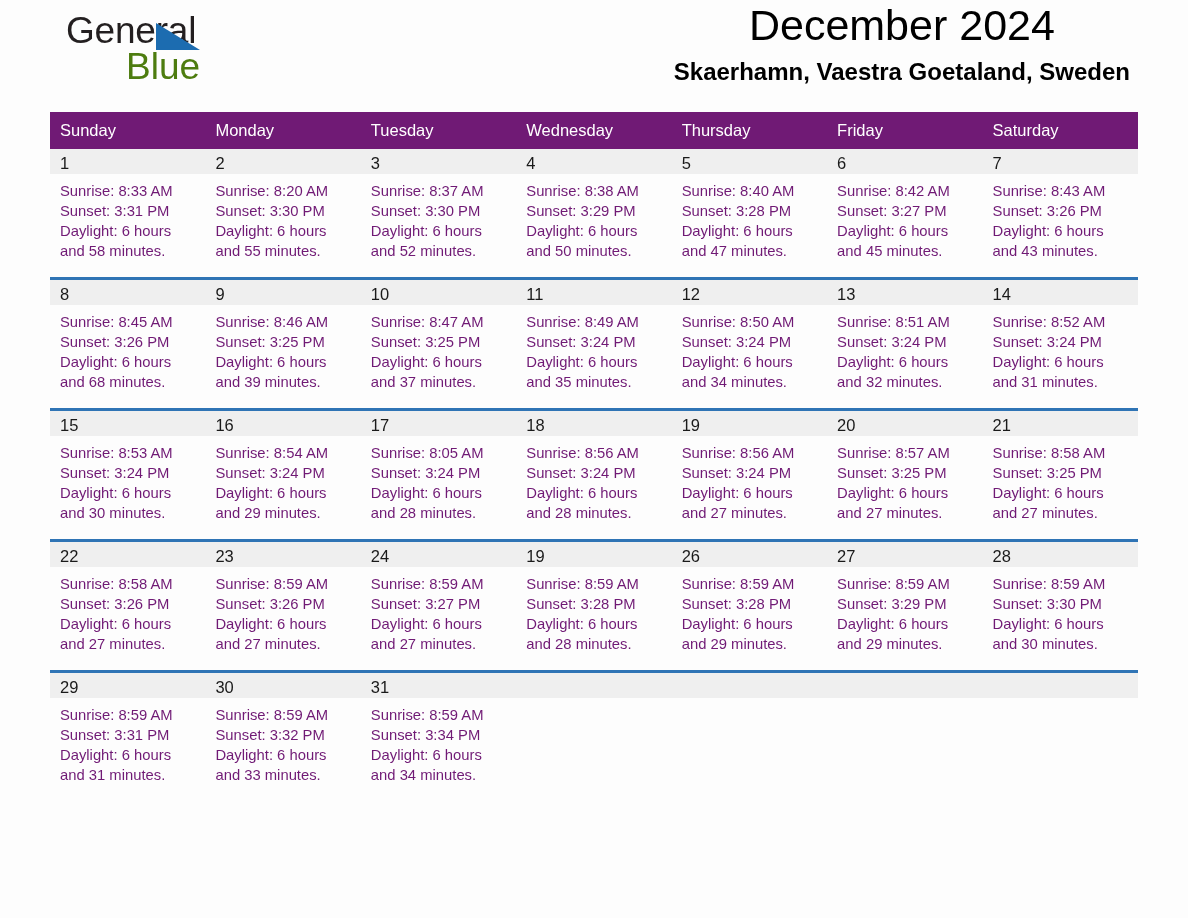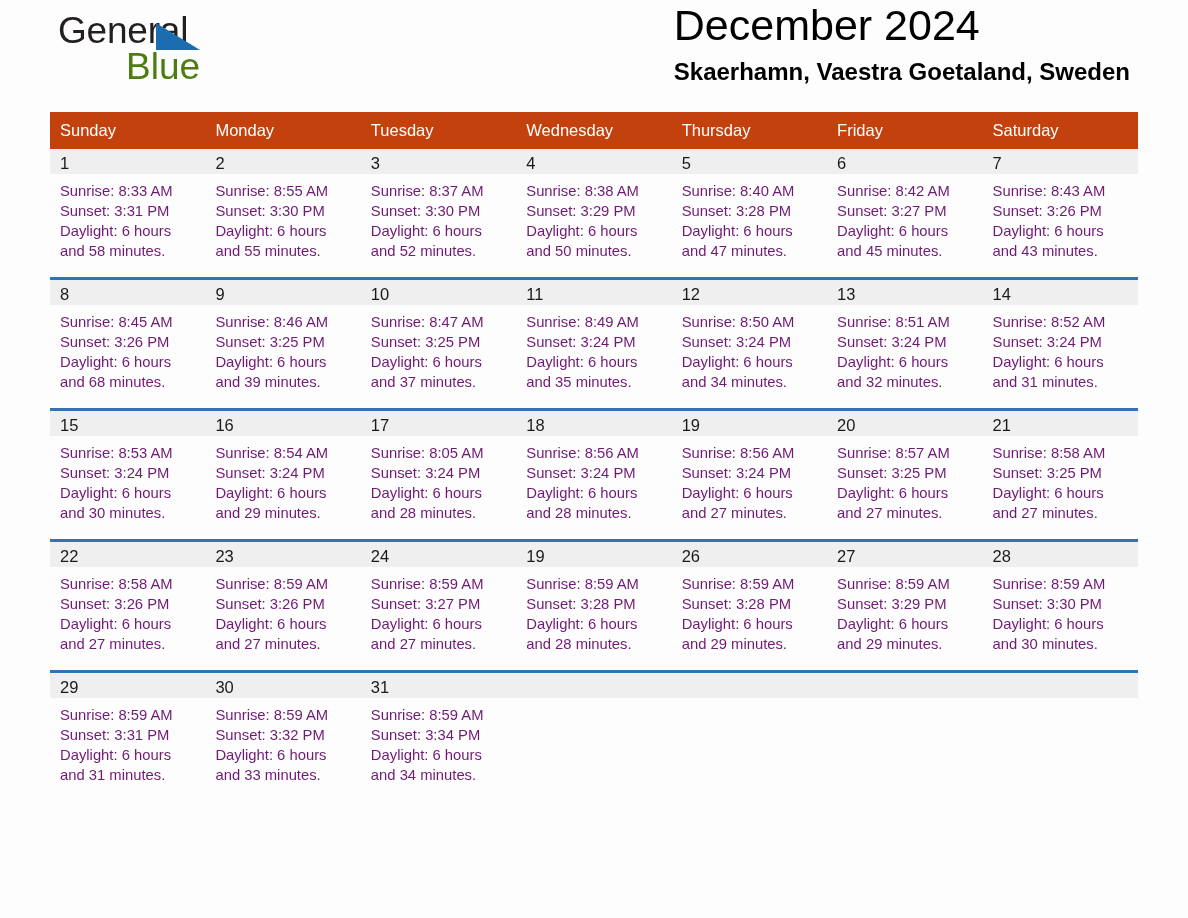--- a/index.html
+++ b/index.html
@@ -29,21 +29,21 @@
   }
   .brand {
     position: absolute;
     left: 8px;
     top: 12px;
     width: 260px;
     height: 86px;
   }
   .brand-general {
     position: absolute;
-    left: 0;
+    left: 8px;
     top: 0;
     font-size: 37px;
     color: #231f20;
     letter-spacing: -0.2px;
     line-height: 1;
   }
   .brand-triangle {
     position: absolute;
     left: 98px;
     top: 11px;
@@ -57,21 +57,21 @@
     left: 68px;
     top: 36px;
     font-size: 37px;
     color: #4d7c0f;
     line-height: 1;
   }
   .title-block {
     position: absolute;
     right: 8px;
     top: 0;
-    text-align: left;
+    text-align: center;
   }
   .title {
     font-size: 43px;
     font-weight: normal;
     color: #000;
     line-height: 1.18;
     margin: 0;
     white-space: nowrap;
   }
   .subtitle {
@@ -86,21 +86,21 @@
   
   .calendar {
     width: 1088px;
     border-collapse: collapse;
     table-layout: fixed;
   }
   .calendar col {
     width: 155.43px;
   }
   thead th {
-    background: #c2410c;
+    background: #701a75;
     color: #ffffff;
     font-weight: normal;
     font-size: 16.5px;
     text-align: left;
     padding: 8px 0 9px 10px;
     height: 20px;
     vertical-align: middle;
     border: none;
   }
   tbody tr.week-row > td {
@@ -187,21 +187,21 @@
                 <div>Sunset: 3:31 PM</div>
                 <div>Daylight: 6 hours</div>
                 <div>and 58 minutes.</div>
               </div>
             </div>
           </td>
           <td>
             <div class="cell">
               <div class="daynum-band">2</div>
               <div class="info">
-                <div>Sunrise: 8:55 AM</div>
+                <div>Sunrise: 8:20 AM</div>
                 <div>Sunset: 3:30 PM</div>
                 <div>Daylight: 6 hours</div>
                 <div>and 55 minutes.</div>
               </div>
             </div>
           </td>
           <td>
             <div class="cell">
               <div class="daynum-band">3</div>
               <div class="info">

